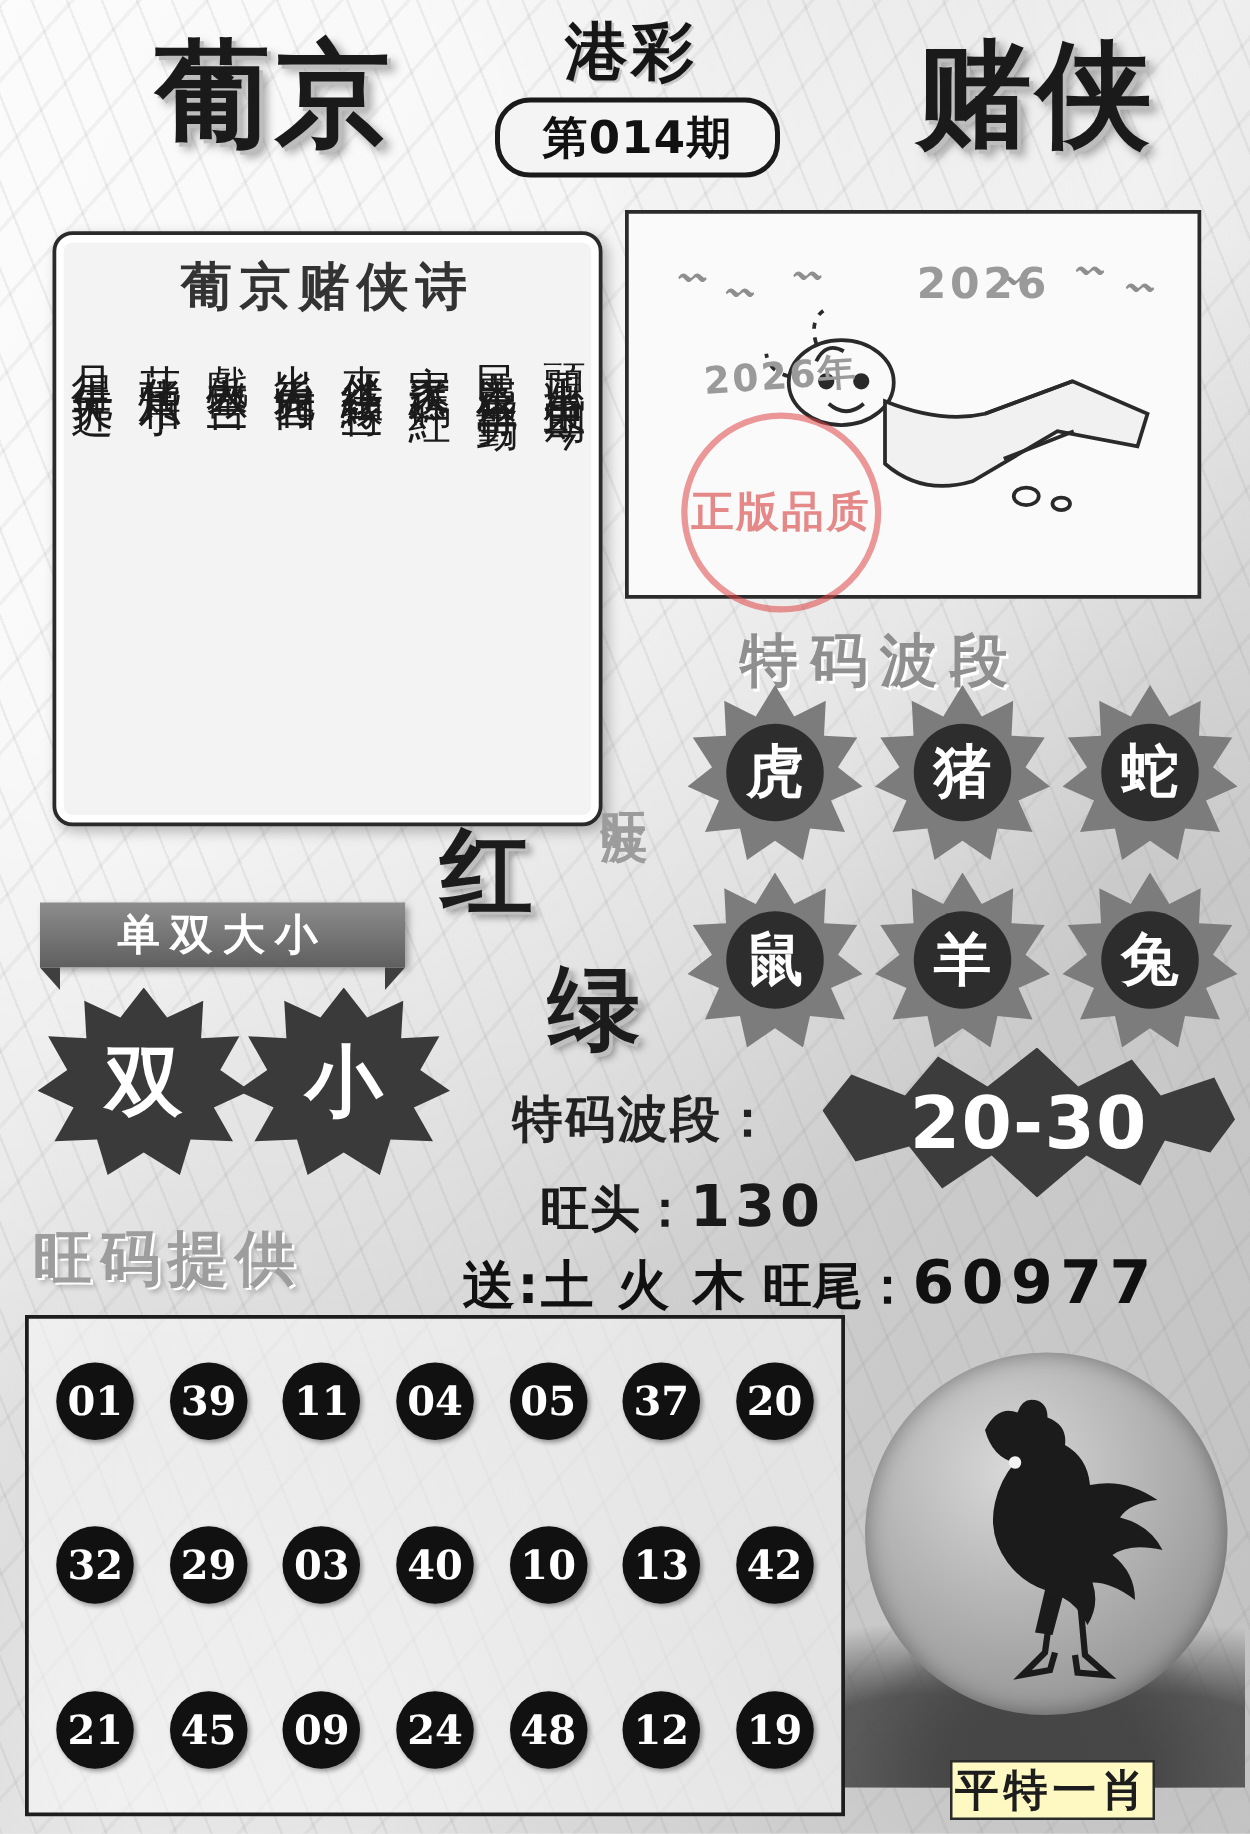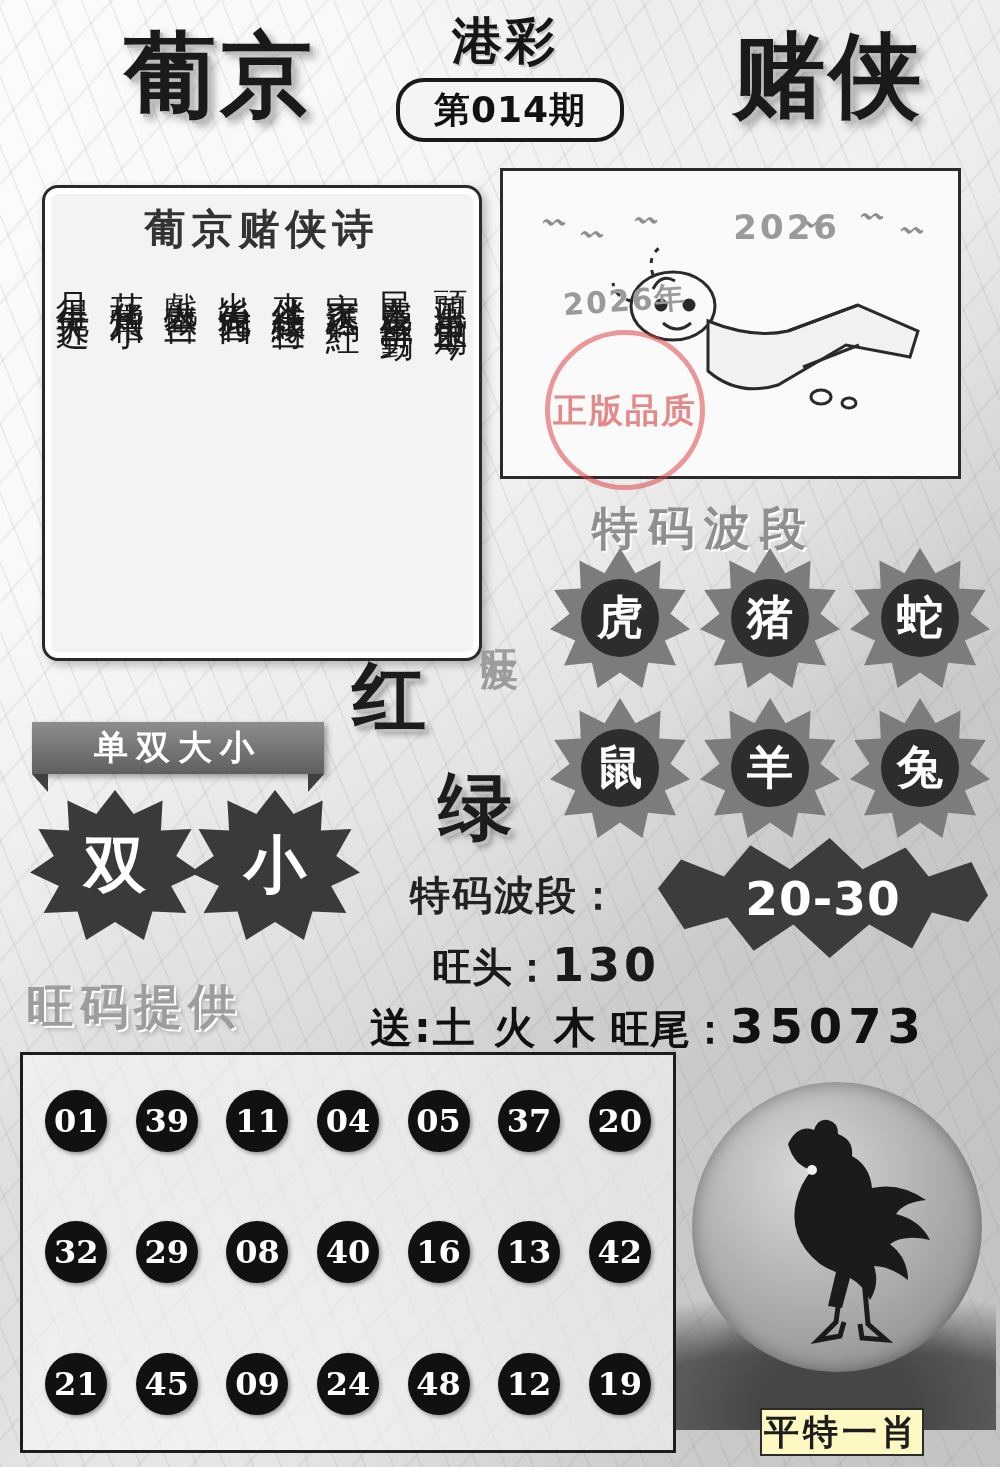--- a/index.html
+++ b/index.html
@@ -180,21 +180,21 @@
     position:absolute;left:658px;top:838px;width:330px;height:120px;
     display:flex;align-items:center;justify-content:center;
   }
   .range-burst .star{
     position:absolute;inset:0;background:#3c3c3c;
     clip-path:polygon(0% 42%,7% 18%,20% 32%,28% 6%,40% 26%,52% 0%,62% 26%,75% 8%,
       82% 32%,95% 20%,100% 48%,94% 70%,83% 62%,77% 92%,64% 72%,52% 100%,41% 72%,
       29% 94%,21% 66%,8% 76%);
     filter:drop-shadow(4px 4px 5px rgba(0,0,0,.4));
   }
-  .range-burst span{position:relative;z-index:2;color:#fff;font-size:47px;font-weight:bold;letter-spacing:1px;}
+  .range-burst span{position:relative;z-index:2;color:#fff;font-size:58px;font-weight:bold;letter-spacing:1px;}
 
   .wang-head{
     position:absolute;left:432px;top:938px;font-size:40px;font-weight:bold;color:#1a1a1a;
   }
   .wang-head b{font-size:46px;letter-spacing:4px;}
   .send-line{
     position:absolute;left:370px;top:1000px;font-size:42px;font-weight:bold;color:#111;
     letter-spacing:2px;
   }
   .wang-tail{
@@ -350,39 +350,39 @@
   <div class="tm-label">特码波段：</div>
   <div class="range-burst">
     <div class="star"></div>
     <span>20-30</span>
   </div>
   <div class="wang-head">
     <span>旺头：</span><b>130</b>
   </div>
   <div class="send-line">送:土 火 木</div>
   <div class="wang-tail">
-    <span>旺尾：</span><b>35073</b>
+    <span>旺尾：</span><b>60977</b>
   </div>
 
   <div class="num-box">
     <div class="num-row">
       <div class="ball">01</div>
       <div class="ball">39</div>
       <div class="ball">11</div>
       <div class="ball">04</div>
       <div class="ball">05</div>
       <div class="ball">37</div>
       <div class="ball">20</div>
     </div>
     <div class="num-row">
       <div class="ball">32</div>
       <div class="ball">29</div>
-      <div class="ball">08</div>
+      <div class="ball">03</div>
       <div class="ball">40</div>
-      <div class="ball">16</div>
+      <div class="ball">10</div>
       <div class="ball">13</div>
       <div class="ball">42</div>
     </div>
     <div class="num-row">
       <div class="ball">21</div>
       <div class="ball">45</div>
       <div class="ball">09</div>
       <div class="ball">24</div>
       <div class="ball">48</div>
       <div class="ball">12</div>

